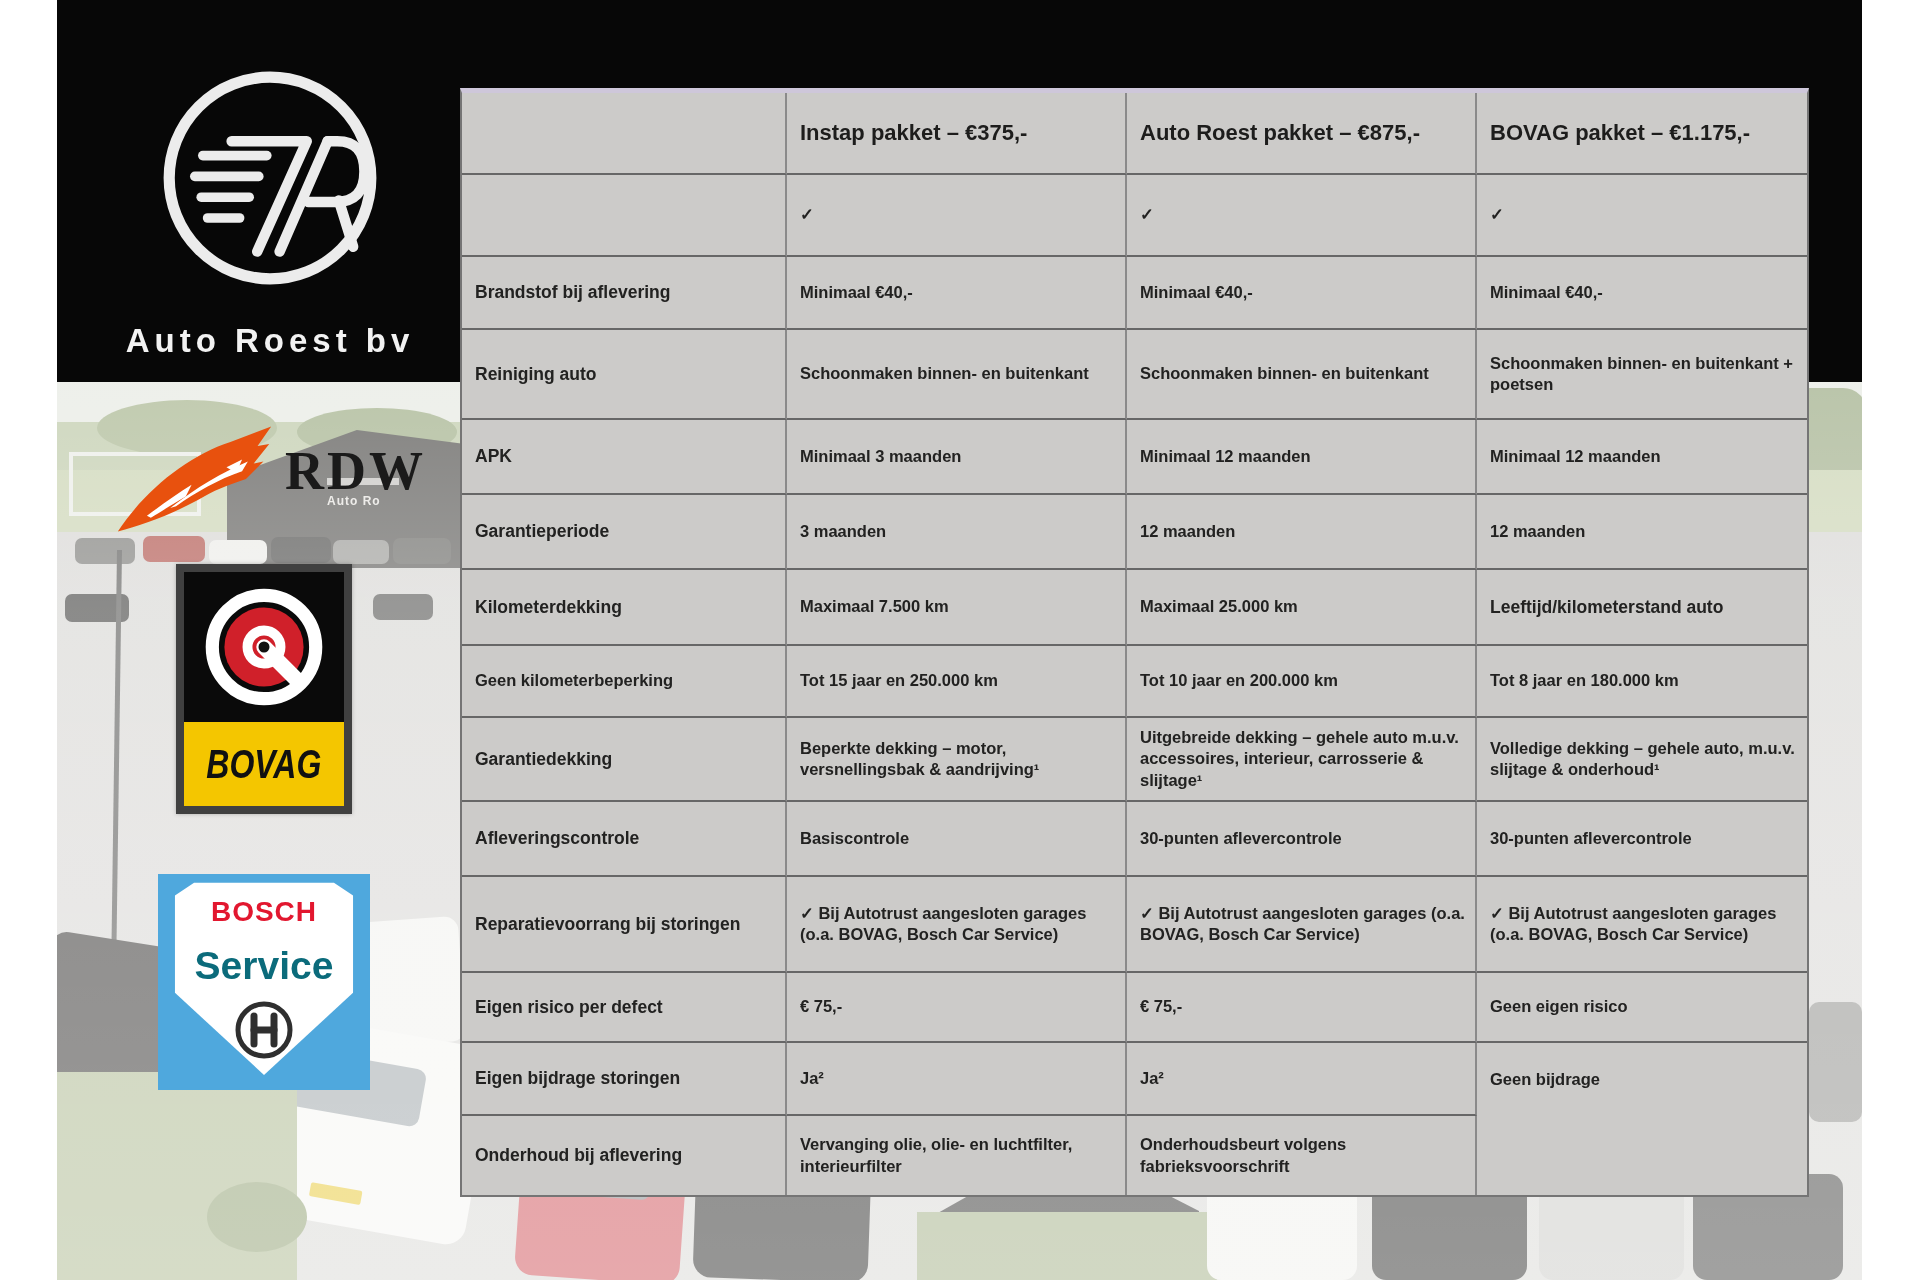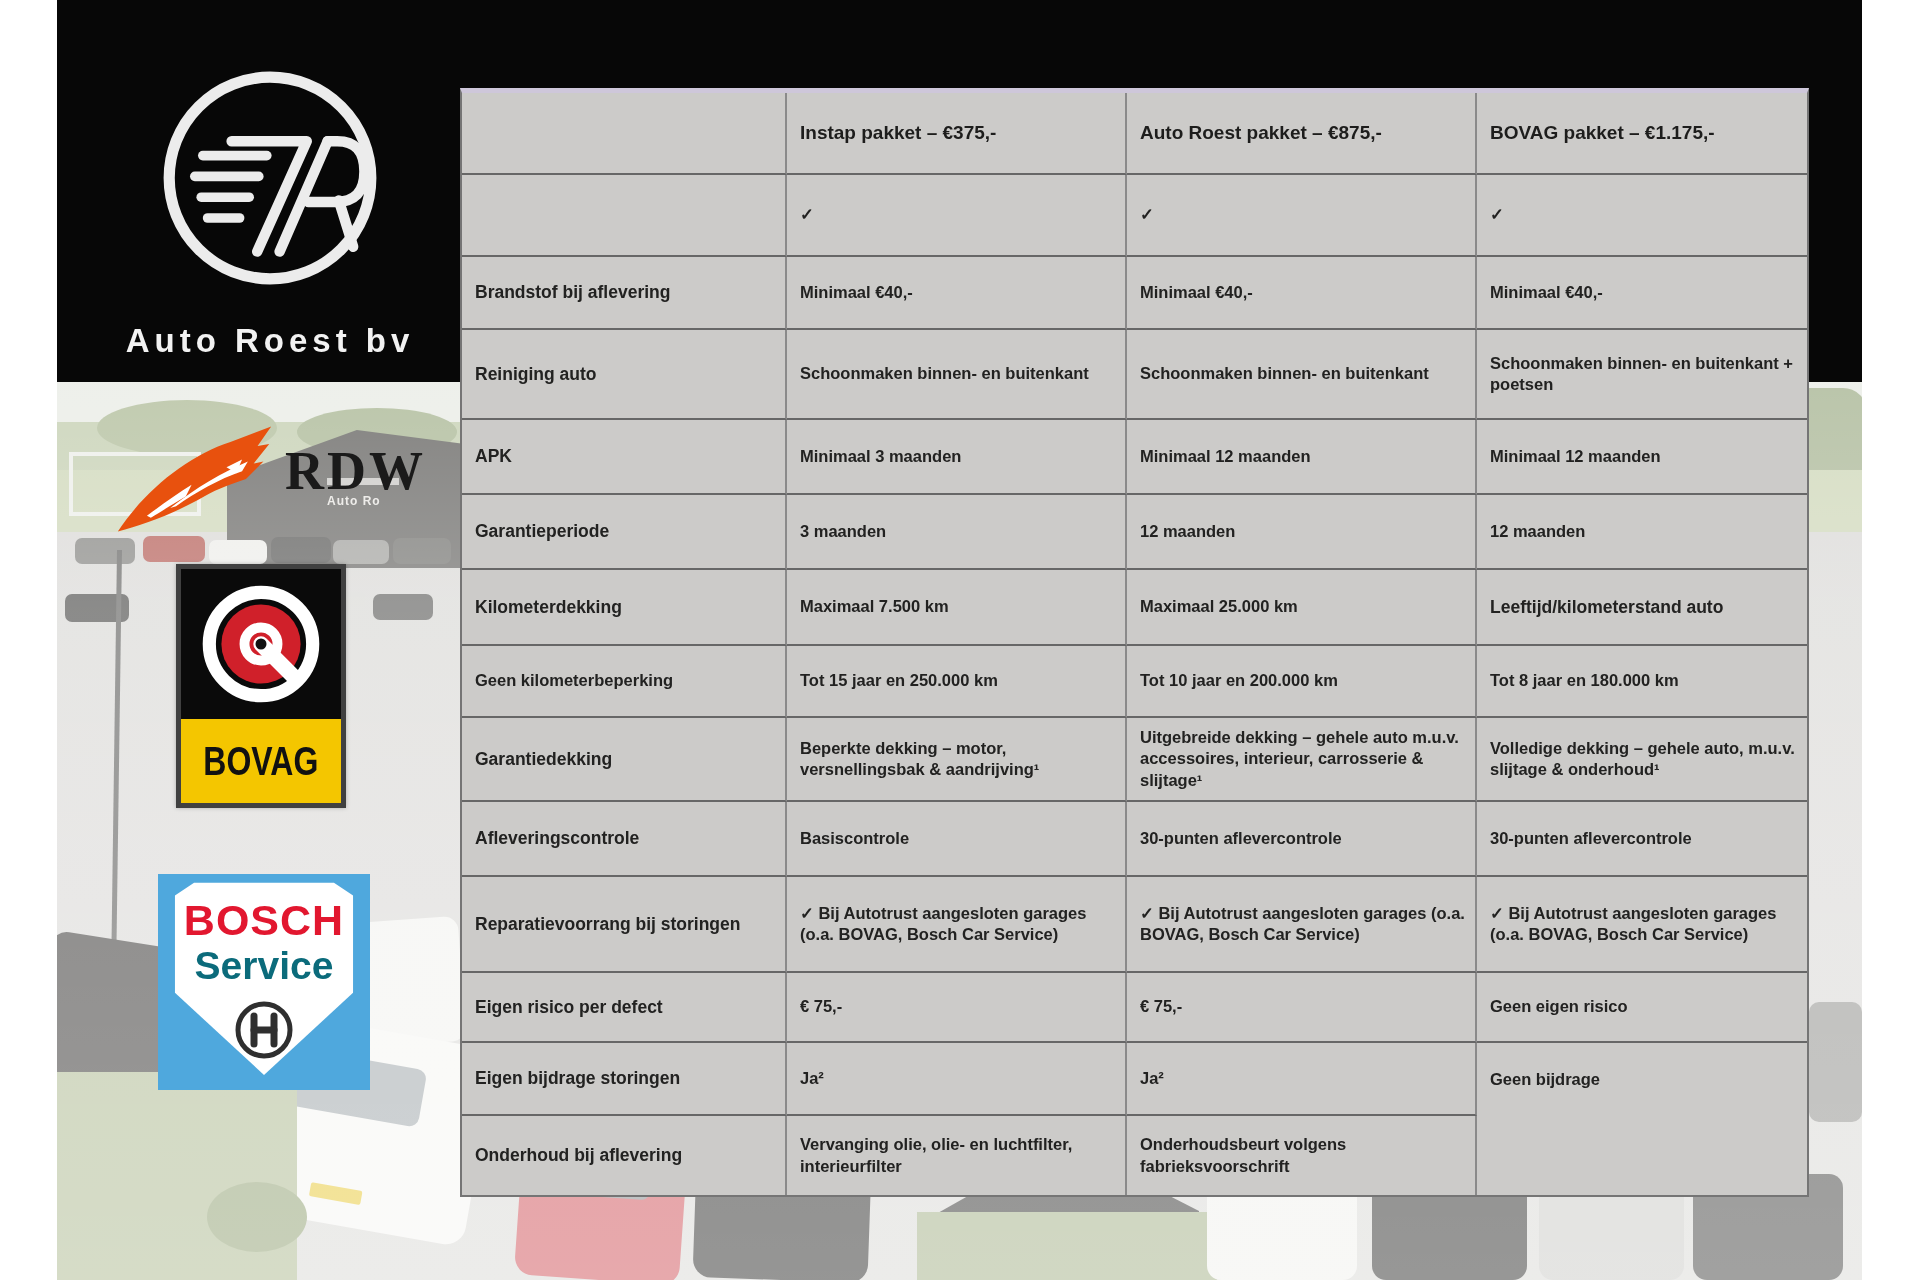--- a/index.html
+++ b/index.html
@@ -21,38 +21,38 @@
   
   .tbl{position:absolute;left:460px;top:88px;width:1345px;height:1102px;z-index:5;
        display:grid;grid-template-columns:325px 340px 350px 330px;
        grid-template-rows:82px 82px 73px 90px 75px 75px 76px 72px 84px 75px 96px 70px 73px 79px;
        background:#cccbc9;border:2px solid #757575;border-top:5px solid #cec7da;box-sizing:content-box;}
   .cell{display:flex;align-items:center;padding:4px 10px 4px 13px;box-sizing:border-box;
         border-right:2px solid #8a8a8a;border-bottom:2px solid #676767;
         color:#222221;font-weight:700;font-size:16.5px;line-height:1.28;}
   .cell:nth-child(4n){border-right:none;}
   .tbl > .cell:nth-last-child(-n+4){border-bottom:none;}
-  .head{font-size:19px;color:#1d1d1c;}
+  .head{font-size:22px;color:#1d1d1c;}
   .lab{font-size:17.5px;}
   
   .rdw{position:absolute;left:112px;top:414px;z-index:4;display:flex;align-items:center;}
   .rdw-text{font-family:"Liberation Serif",serif;font-weight:700;font-size:54px;color:#1a1a1a;
             letter-spacing:3px;margin-left:8px;margin-top:-14px;}
   
   .bovag{position:absolute;left:176px;top:564px;width:160px;height:234px;z-index:4;
-         border:5px solid #404040;background:#0a0a0a;box-shadow:0 0 4px rgba(0,0,0,.25);}
+         border:8px solid #404040;background:#0a0a0a;box-shadow:0 0 4px rgba(0,0,0,.25);font-style:italic;}
   .bovag-top{height:150px;display:flex;align-items:center;justify-content:center;}
   .bovag-bottom{height:84px;background:#f4c600;display:flex;align-items:center;justify-content:center;}
   .bovag-word{font-size:40px;font-weight:700;color:#111111;transform:scaleX(.8);letter-spacing:0px;}
   
   .bosch{position:absolute;left:158px;top:874px;width:212px;height:216px;z-index:4;background:#4fa8dd;}
   .bosch-shield{position:absolute;inset:0;background:#ffffff;
         clip-path:polygon(8% 10%,17% 4%,83% 4%,92% 10%,92% 55%,50% 93%,8% 55%);}
   .bosch-word1{position:absolute;left:0;top:22px;width:100%;text-align:center;
-        color:#e2172f;font-size:43px;font-weight:700;letter-spacing:1px;}
+        color:#e2172f;font-size:28px;font-weight:700;letter-spacing:1px;}
   .bosch-word2{position:absolute;left:0;top:70px;width:100%;text-align:center;
         color:#0b6b7b;font-size:39px;font-weight:700;}
   .bosch-sym{position:absolute;left:74px;top:124px;}
 </style>
 </head>
 <body>
 
 <div class="stage">
 
   <div class="band"></div>

